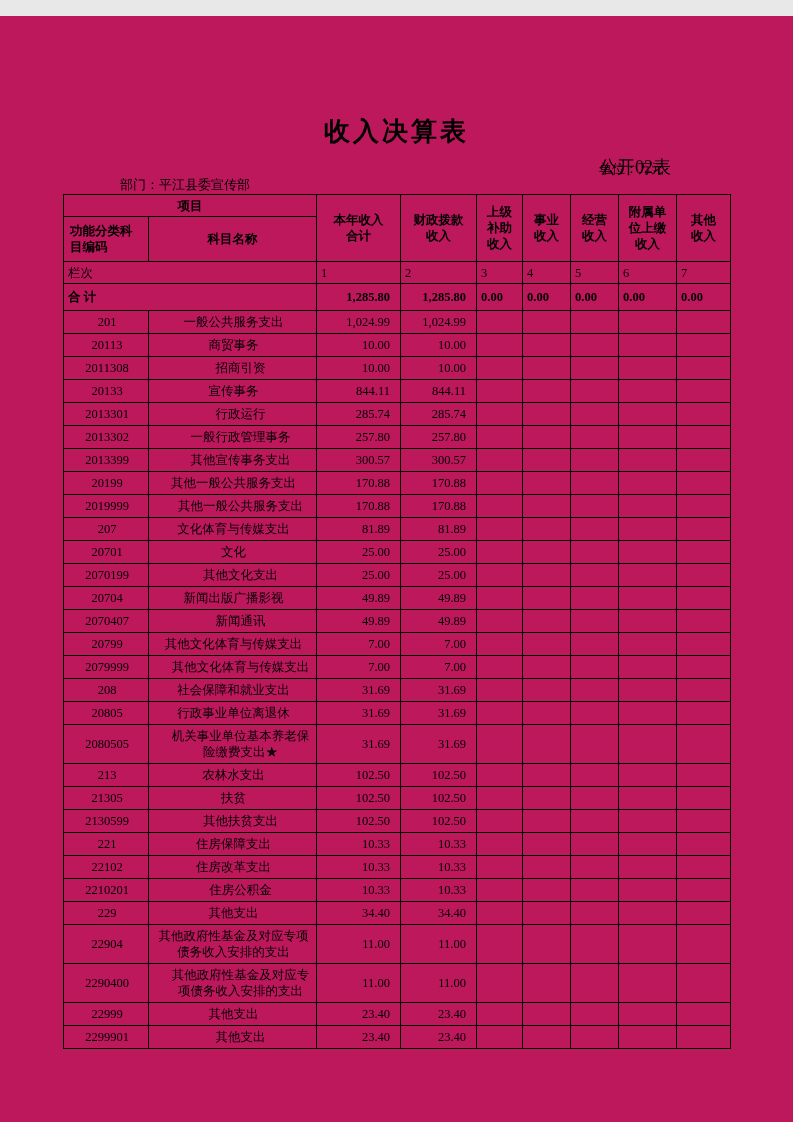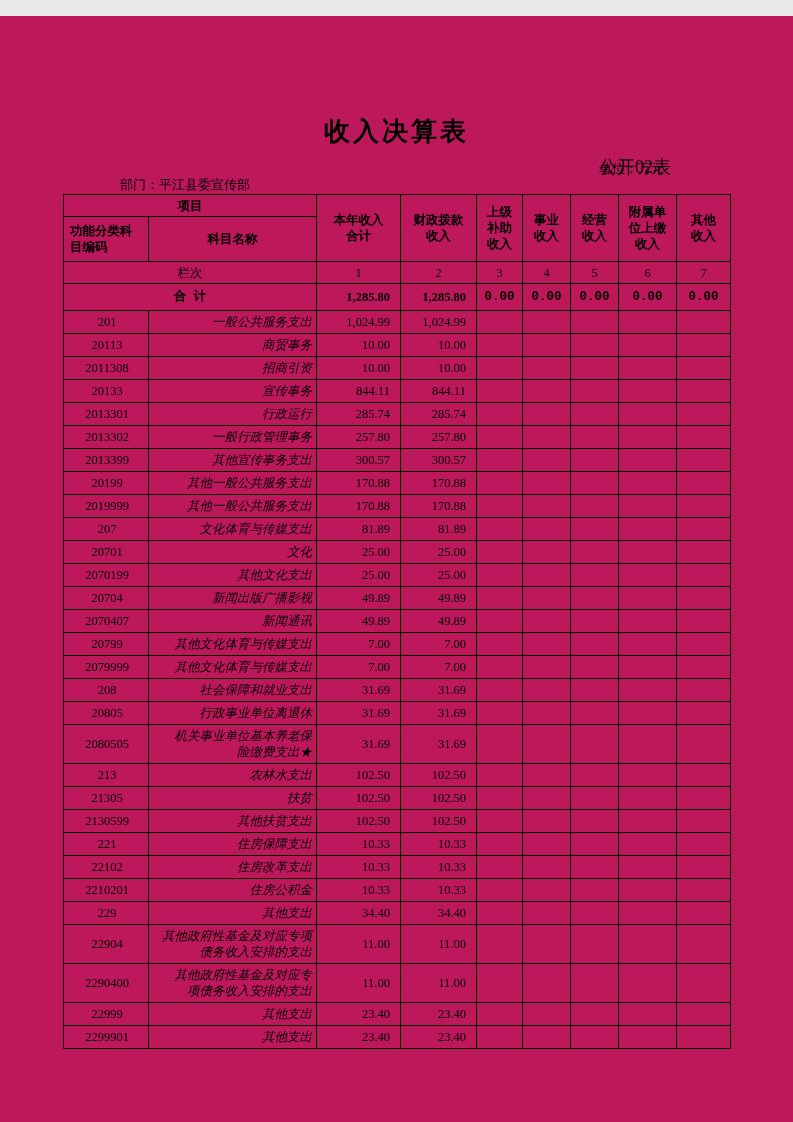--- a/index.html
+++ b/index.html
@@ -13,30 +13,30 @@
   .form-label { position:absolute; top:139px; left:599px; font-size:18px; }
   .dept       { position:absolute; top:160px; left:120px; font-size:13px; }
   .unit       { position:absolute; top:144px; left:599px; font-size:13px; }
 
   table.income { position:absolute; top:178px; left:63px; width:667px;
                  border-collapse:collapse; table-layout:fixed; font-size:12.5px;padding-left:45px; }
   td { border:1px solid #000; vertical-align:middle; padding:0 4px; line-height:16px;
        overflow:hidden; }
   tr.h1 td { height:22px; }
   tr.h2 td { height:45px; }
-  tr.lanci td { height:22px; text-align:center; }
+  tr.lanci td { height:22px; text-align:left; }
   tr.total td { height:27px; font-weight:bold; }
   .b   { font-weight:bold; text-align:center; font-family:"DejaVu Sans","Liberation Sans",sans-serif; }
   .pre { white-space:pre-line; }
   .left { text-align:left; padding-left:6px; }
   .num { text-align:right; padding-right:10px; }
-  .ctr { text-align:center;font-family:Liberation Mono, monospace; }
+  .ctr { text-align:left; }
   tbody td { height:22px; padding-top:3px; padding-bottom:3px; }
   td.code { text-align:center; padding-left:6px; }
-  td.name { text-align:right; padding-left:6px; white-space:pre-line;font-style:italic; }
+  td.name { text-align:center; padding-left:6px; white-space:pre-line; }
   td.name.ind { padding-left:20px; }
 
   .note { position:absolute; top:1010px; left:118px; font-size:12.5px; }
 </style>
 </head>
 <body>
 
 <div class="page">
 
   <div class="title">收入决算表</div>

